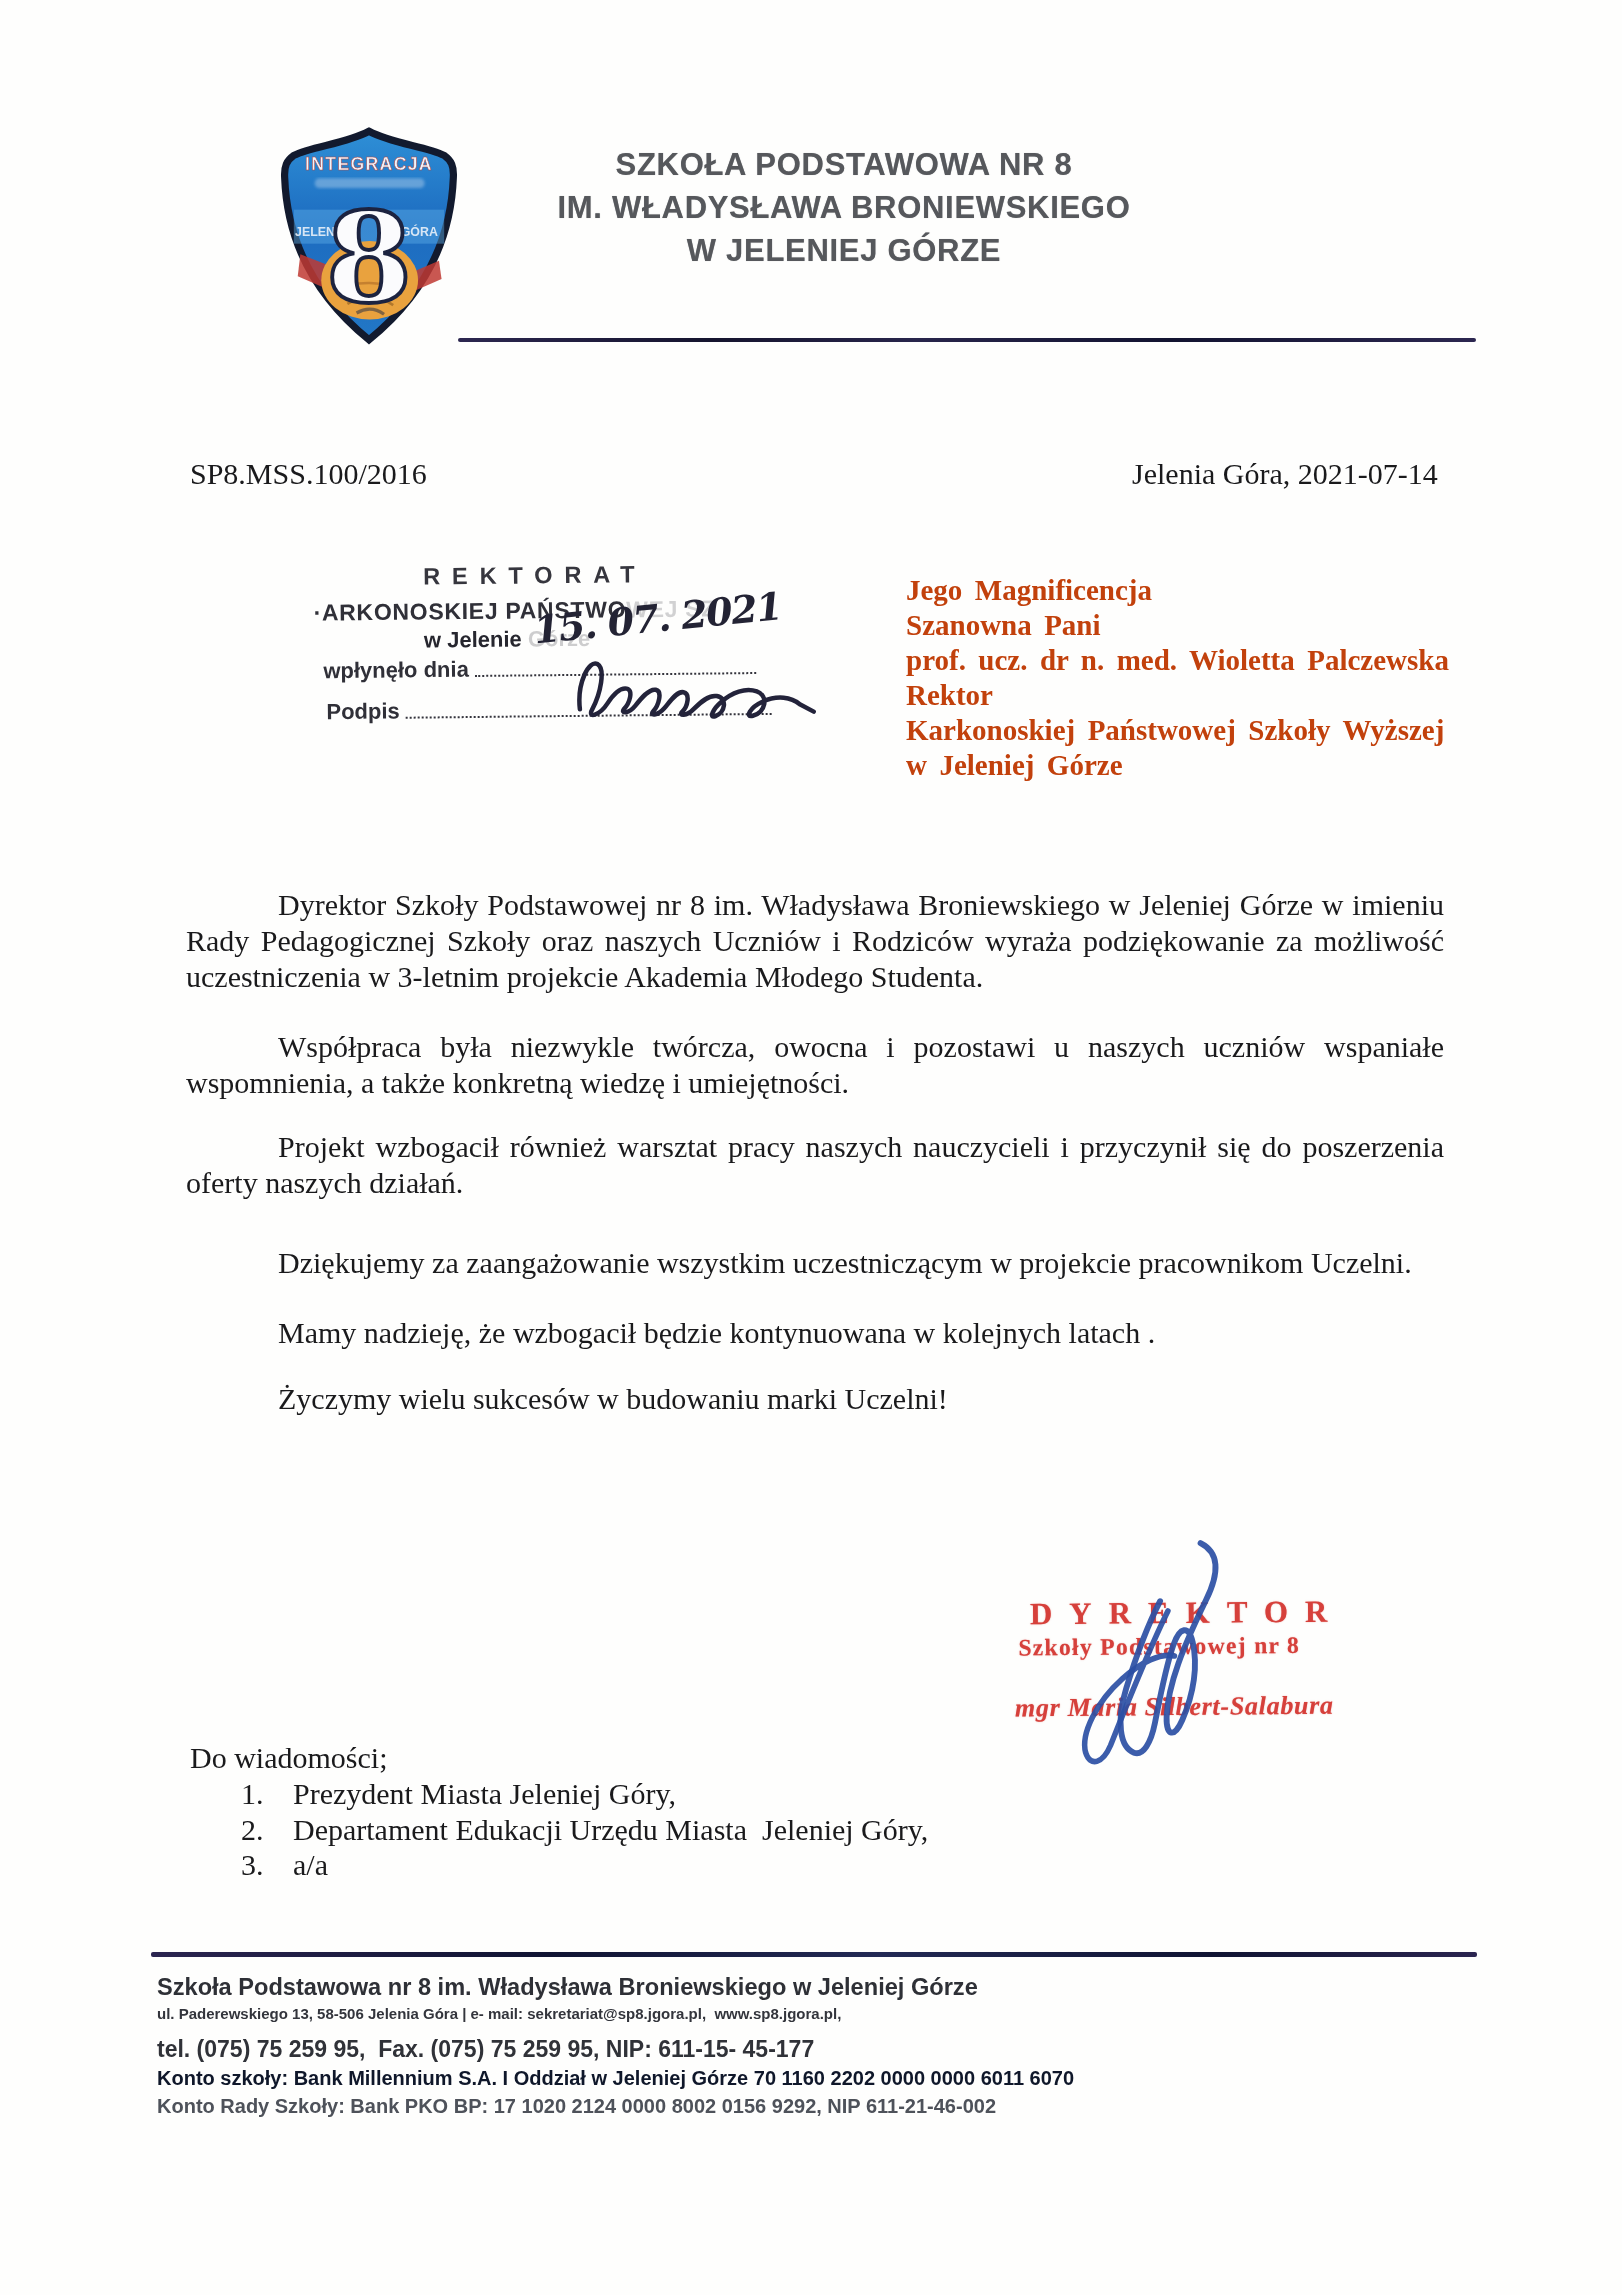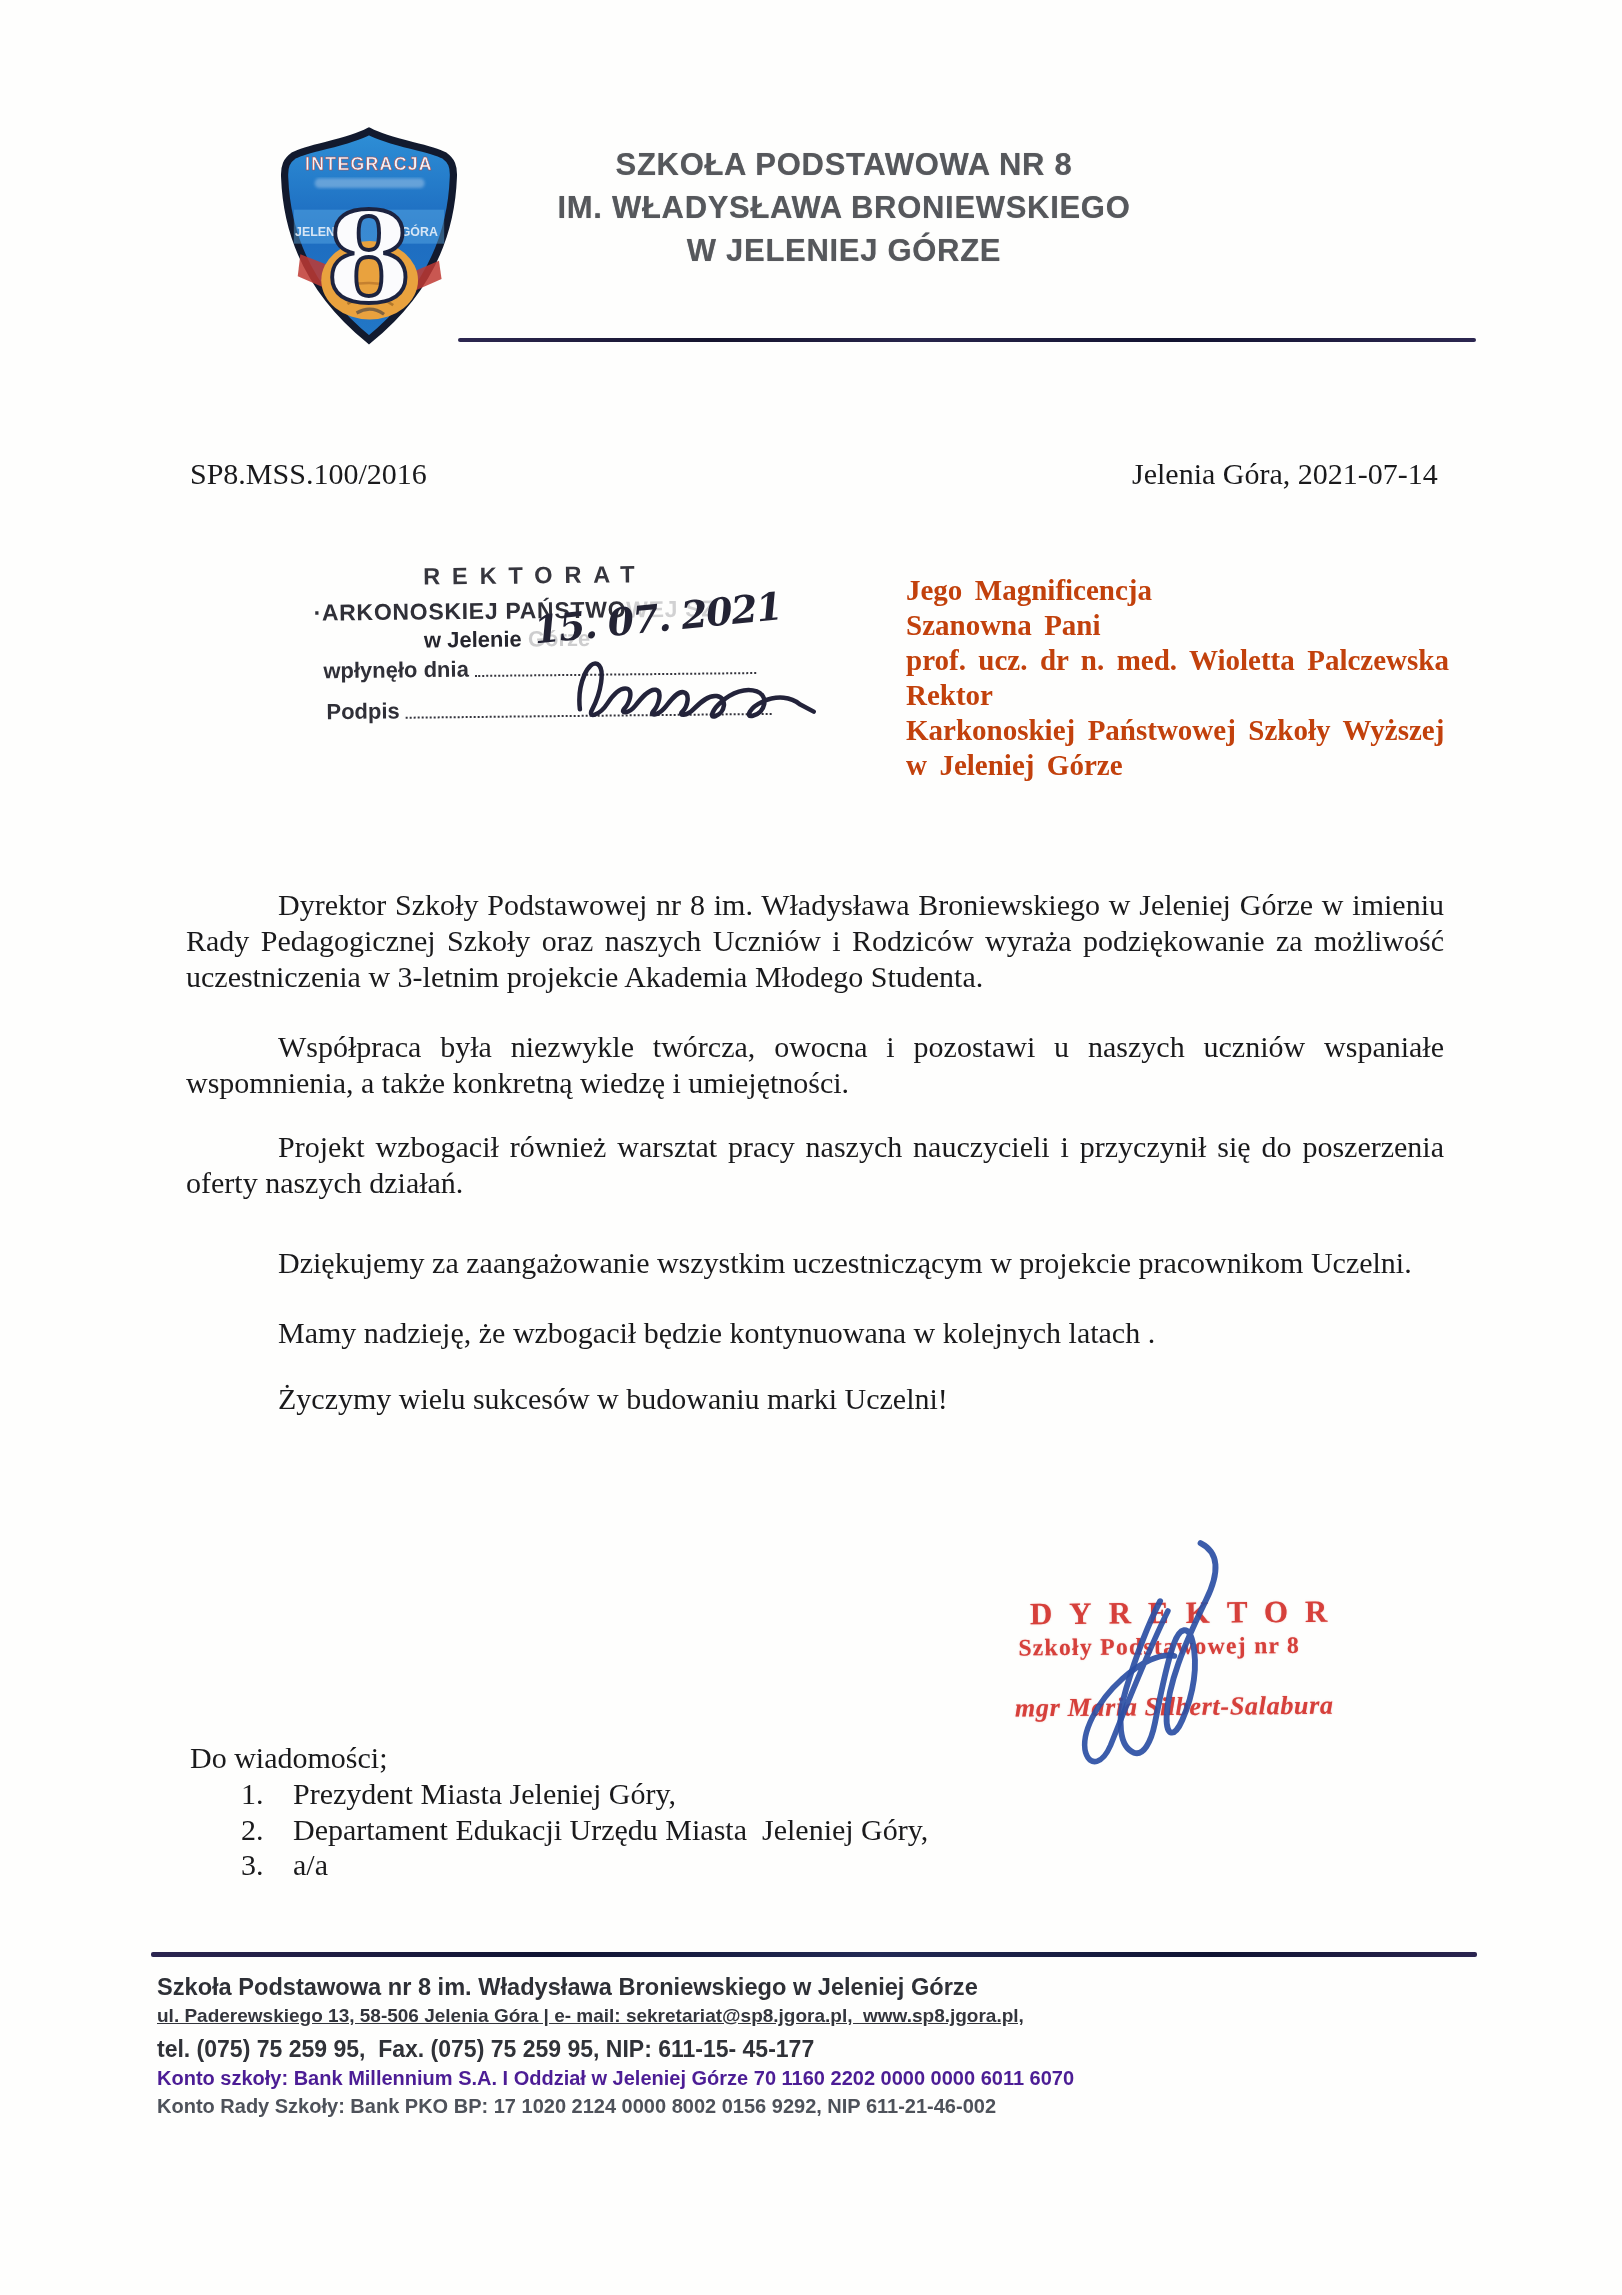--- a/index.html
+++ b/index.html
@@ -96,23 +96,23 @@
   .footer-rule{
     left:151px;top:1952px;width:1326px;height:4.6px;
     background:linear-gradient(90deg,#2b2550,#101433 30%,#232a55 55%,#101433 80%,#2b2550);
     border-radius:2px;
   }
   .footer-line{
     left:157px;width:1309px;
     font-family:"Liberation Sans", sans-serif;font-weight:bold;
   }
   .f1{top:1974px;font-size:23.6px;color:#2e3036;}
-  .f2{top:2005px;font-size:19px;color:#33353c;text-decoration:underline;}
+  .f2{top:2005px;font-size:15px;color:#33353c;}
   .f3{top:2036px;font-size:23px;color:#303238;}
-  .f4{top:2067px;font-size:20px;color:#4c1d95;}
+  .f4{top:2067px;font-size:20px;color:#0f172a;}
   .f5{top:2095px;font-size:20px;color:#4e525a;}
 </style>
 </head>
 <body>
 
 <div class="page">
 
   <svg class="abs crest" viewBox="0 0 290 335" aria-hidden="true">
     <defs>
       <linearGradient id="gBlue" x1="0" y1="0" x2="0" y2="1">

